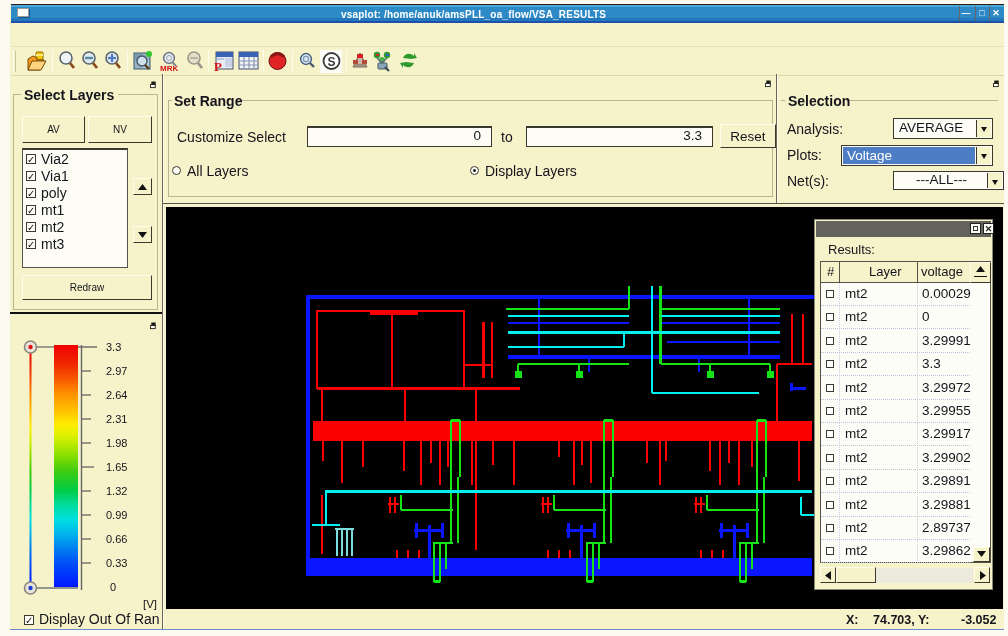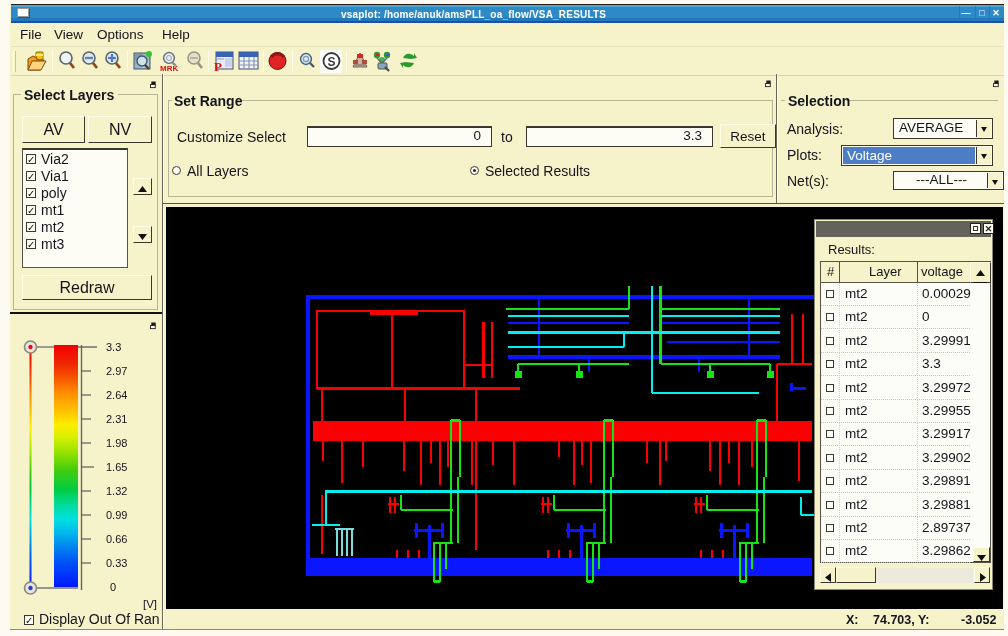--- a/index.html
+++ b/index.html
@@ -15,21 +15,21 @@
 
 #menubar { position:absolute; left:1px; top:19px; width:993px; height:23px; }
 .mitem { position:absolute; top:4px; font-size:13.5px; color:#14141c; }
 
 #toolbar { position:absolute; left:1px; top:42px; width:993px; height:30px; border-top:1px solid #e6e2bd; border-bottom:1px solid #d9d5ae;}
 .ticon { position:absolute; top:4px; }
 .tsep { position:absolute; top:3px; width:1px; height:22px; background:#d5d1aa; border-right:1px solid #fffdea; }
 
 .grip { position:absolute; width:7px; height:8px; }
 .gbline { position:absolute; background:#b9b593; height:1px; }
-.btn { position:absolute; background:#f6f2c9; border:1px solid; border-color:#fffce8 #3a382c #3a382c #fffce8; font-size:16px; color:#14141c; text-align:center; }
+.btn { position:absolute; background:#f6f2c9; border:1px solid; border-color:#fffce8 #3a382c #3a382c #fffce8; font-size:10px; color:#14141c; text-align:center; }
 .lbl { position:absolute; font-size:14px; color:#14141c; white-space:nowrap; }
 .cb { position:absolute; width:10px; height:10px; background:#fdfdf6; border:1px solid #3c3a30; font-size:10px; line-height:9px; text-align:center; color:#111; }
 .radio { position:absolute; width:9px; height:9px; border-radius:50%; border:1px solid #3c3a30; background:#fdfdf6; }
 .radio.sel::after { content:""; position:absolute; left:2px; top:2px; width:3px; height:3px; border-radius:50%; background:#222; }
 .tfield { position:absolute; background:#fdfdf6; border:1px solid #3a382c; border-top:2px solid #3a382c; font-size:13.5px; color:#14141c; text-align:right; padding-right:10px; }
 .combo { position:absolute; height:21px; background:#fdfdf6; border:1.5px solid #3a382c; font-size:13.5px; color:#14141c; }
 .combo .arrowbtn { position:absolute; right:1px; top:1px; bottom:1px; width:15px; background:#f6f2c9; border-left:1px solid #3a382c; }
 .combo .arrowbtn::after { content:""; position:absolute; left:3.5px; top:7px; border:3.5px solid transparent; border-top:5px solid #111; }
 
 .vdiv { position:absolute; width:2px; background:#6a675a; border-right:1px solid #fffdea; }
@@ -37,26 +37,20 @@
 </style>
 </head>
 <body>
 <div id="win">
   <div id="titlebar">
     <div id="winicon"></div>
     <div id="titletext">vsaplot: /home/anuk/amsPLL_oa_flow/VSA_RESULTS</div>
     <div class="wbtn" style="right:32px;">—</div>
     <div class="wbtn" style="right:16px;">□</div>
     <div class="wbtn" style="right:2px;">✕</div>
-  </div>
-  <div id="menubar">
-    <span class="mitem" style="left:9px;">File</span>
-    <span class="mitem" style="left:43px;">View</span>
-    <span class="mitem" style="left:86px;">Options</span>
-    <span class="mitem" style="left:151px;">Help</span>
   </div>
   <div id="toolbar">
     <div class="abs" style="left:2px;top:4px;width:3px;height:21px;border-left:1px solid #fffdea;border-right:1px solid #c9c5a0;"></div>
 
     <svg class="ticon" style="left:16px;" width="20" height="21" viewBox="0 0 20 21">
       <rect x="9" y="1" width="7" height="8" rx="1" fill="#f4c400" stroke="#8a6d00"></rect>
       <rect x="9" y="3" width="7" height="2" fill="#ffe87a"></rect>
       <path d="M1 8 L6 5 L10 7 L10 9 L17 9 L13 19 L1 19 Z" fill="#f59a1f" stroke="#7a4a08"></path>
       <path d="M1 19 L5 10 L19 10 L14 19 Z" fill="#ffd37e" stroke="#7a4a08"></path>
     </svg>
@@ -281,21 +275,21 @@
     <div class="gbline" style="left:3px;top:121px;width:605px;"></div>
     <div class="lbl" style="left:9px;top:18px;font-weight:bold;">Set Range</div>
     <div class="lbl" style="left:12px;top:54px;">Customize Select</div>
     <div class="tfield" style="left:142px;top:51px;width:185px;height:21px;">0</div>
     <div class="lbl" style="left:336px;top:54px;">to</div>
     <div class="tfield" style="left:361px;top:51px;width:187px;height:21px;">3.3</div>
     <div class="btn" style="left:555px;top:49px;width:56px;height:24px;line-height:23px;font-size:13.5px;">Reset</div>
     <div class="radio" style="left:7px;top:91px;"></div>
     <div class="lbl" style="left:22px;top:88px;">All Layers</div>
     <div class="radio sel" style="left:305px;top:91px;"></div>
-    <div class="lbl" style="left:320px;top:88px;">Selected Results</div>
+    <div class="lbl" style="left:320px;top:88px;">Display Layers</div>
   </div>
 
   <div id="selection" class="abs" style="left:768px;top:71px;width:226px;height:128px;">
     <svg class="grip" style="left:215px;top:5px;" width="8" height="9" viewBox="0 0 8 9">
         <rect x="1.5" y="0.5" width="5" height="4.5" fill="#1c1c16"></rect>
         <rect x="0.5" y="4" width="5.5" height="3.5" fill="#fdfdf2" stroke="#1c1c16" stroke-width="1"></rect>
       </svg>
     <div class="gbline" style="left:3px;top:25px;width:4px;"></div>
     <div class="gbline" style="left:68px;top:25px;width:152px;"></div>
     <div class="lbl" style="left:10px;top:18px;font-weight:bold;">Selection</div>

